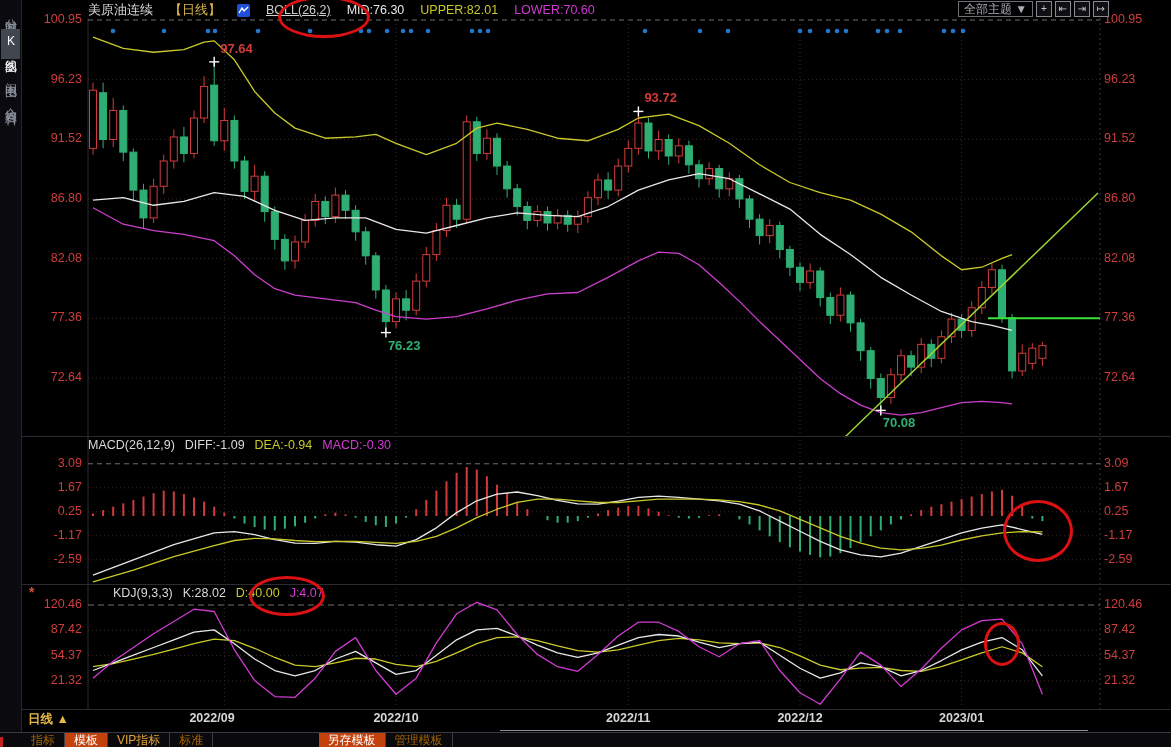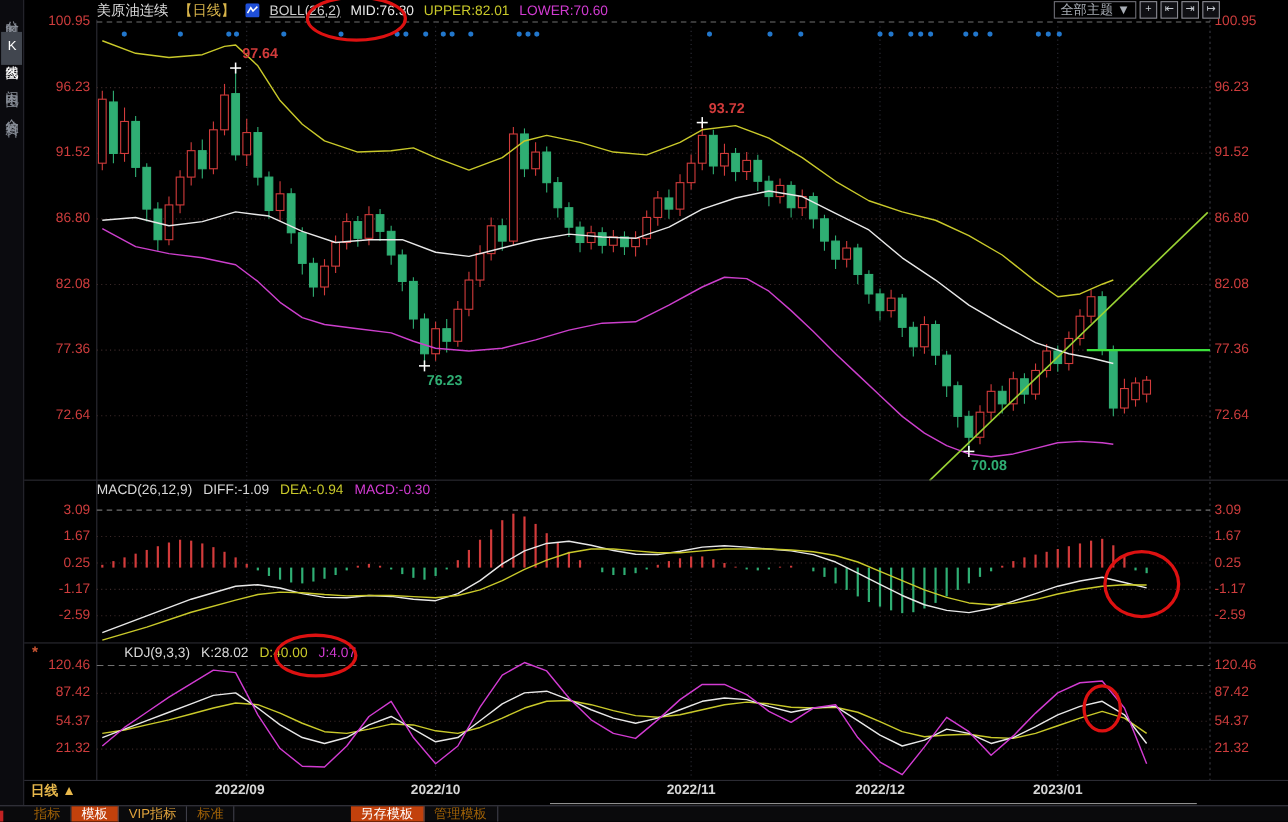--- a/index.html
+++ b/index.html
@@ -7,21 +7,21 @@
        font-family:"Liberation Sans","DejaVu Sans",sans-serif;-webkit-font-smoothing:antialiased;}
   svg{position:absolute;left:0;top:0;}
   
   .sidebar{position:absolute;left:0;top:0;width:21px;bottom:15px;background:#0b0b0f;
            border-right:1px solid #26262e;display:flex;flex-direction:column;align-items:center;
            padding-top:4px;gap:9px;z-index:4;}
   .side-item{writing-mode:vertical-rl;text-orientation:upright;font-size:12px;letter-spacing:2px;
              color:#8b919b;padding:5px 1px;cursor:pointer;}
   .side-item.active{background:#41464f;color:#ffffff;}
   
-  .topbar{position:absolute;left:88px;top:0;height:19px;display:flex;align-items:center;gap:9px;
+  .topbar{position:absolute;left:88px;top:0;height:19px;display:flex;align-items:center;gap:16px;
           z-index:3;white-space:nowrap;text-align:center;}
   .t-symbol{color:#dcdcdc;font-size:13px;}
   .t-period{color:#d8b44a;font-size:13px;}
   .t-boll{color:#cfcfcf;font-size:12.5px;text-decoration:underline;}
   .t-mid{color:#e8e8e8;font-size:12.5px;}
   .t-upper{color:#c9c92a;font-size:12.5px;}
   .t-lower{color:#d23bd2;font-size:12.5px;}
   .theme-btn{position:absolute;left:958px;top:1px;height:14px;line-height:14px;z-index:3;
              border:1px solid #6e6e76;color:#a8adb5;font-size:12px;padding:0 5px;cursor:pointer;}
   .tool-icons{position:absolute;left:1036px;top:1px;display:flex;gap:3px;z-index:3;}
@@ -492,21 +492,21 @@
       <div class="ylabel left" style="top: 551.771px;">-2.59</div>
       <div class="ylabel right" style="top: 551.771px;">-2.59</div>
       <div class="ylabel left" style="top: 597px;">120.46</div>
       <div class="ylabel right" style="top: 597px;">120.46</div>
       <div class="ylabel left" style="top: 622.328px;">87.42</div>
       <div class="ylabel right" style="top: 622.328px;">87.42</div>
       <div class="ylabel left" style="top: 647.665px;">54.37</div>
       <div class="ylabel right" style="top: 647.665px;">54.37</div>
       <div class="ylabel left" style="top: 673.001px;">21.32</div>
       <div class="ylabel right" style="top: 673.001px;">21.32</div>
-      <div class="xlabel" style="left: 183px;">2022/09</div>
+      <div class="xlabel" style="left: 177px;">2022/09</div>
       <div class="xlabel" style="left: 361px;">2022/10</div>
       <div class="xlabel" style="left: 593.3px;">2022/11</div>
       <div class="xlabel" style="left: 765px;">2022/12</div>
       <div class="xlabel" style="left: 926.6px;">2023/01</div>
     </div>
 
   <div class="ind-row" style="top:438px;">
     <span class="c-white">MACD(26,12,9)</span>
     <span class="c-white">DIFF:-1.09</span>
     <span class="c-yellow">DEA:-0.94</span>

